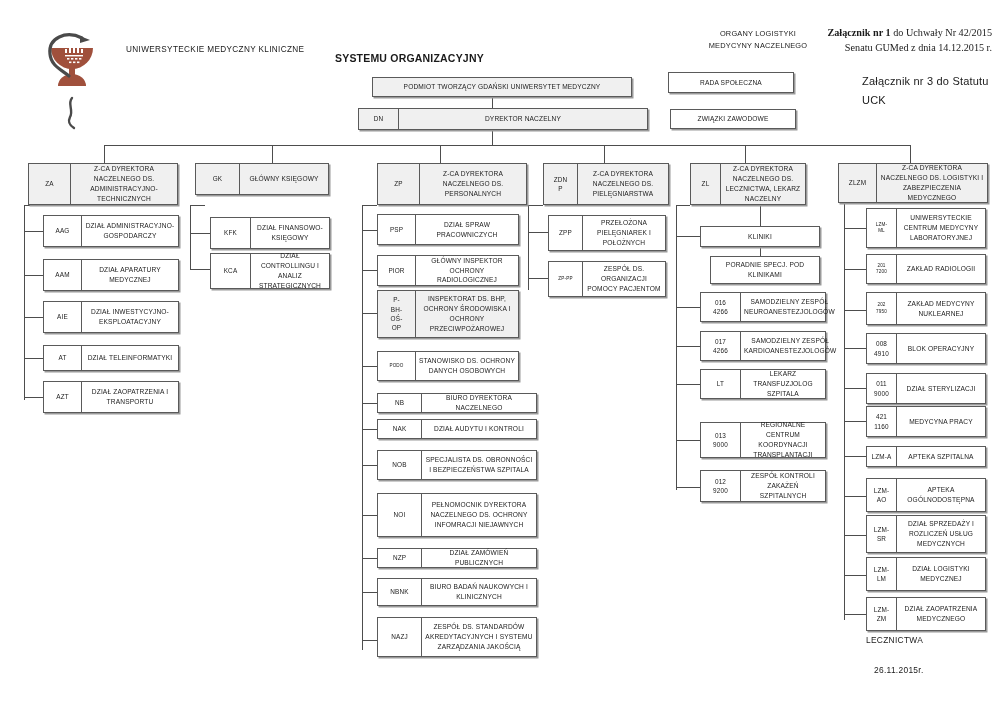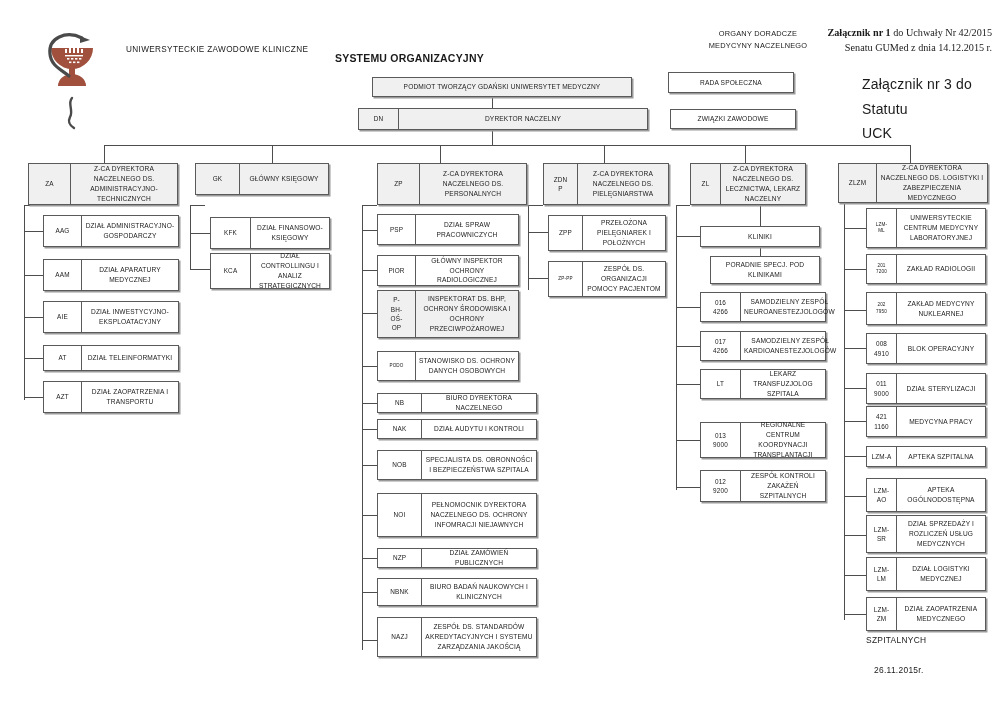--- a/index.html
+++ b/index.html
@@ -59,21 +59,21 @@
     font-size:7.4px;line-height:1.65;letter-spacing:.2px;text-align:center;
   }
   #annex1{
     position:absolute;left:786px;top:26px;width:206px;
     font-family:"Liberation Serif","DejaVu Serif",serif;
     font-size:10.2px;line-height:1.45;text-align:right;
   }
   #annex1 b{font-weight:bold;}
   #annex3{
     position:absolute;left:862px;top:72px;width:130px;
-    font-size:14px;line-height:1.75;letter-spacing:.2px;
+    font-size:11px;line-height:1.75;letter-spacing:.2px;
   }
   #approve{
     position:absolute;left:866px;top:636px;width:126px;
     font-size:8.4px;line-height:1;letter-spacing:.3px;
   }
   #approve-date{
     position:absolute;left:874px;top:666px;width:126px;
     font-size:8.4px;line-height:1;letter-spacing:.3px;
   }
 </style>
@@ -183,39 +183,39 @@
 
     <path d="M22 62 A14 12 0 0 1 50 62 Z" fill="#A0503C"></path>
 
     <path d="M46 14 C30 6 12 14 14 30 C15 42 26 46 33 52" fill="none" stroke="#4a4a4a" stroke-width="3.2" stroke-linecap="round"></path>
 
     <path d="M44 12 L54 16 L44 19 Z" fill="#4a4a4a"></path>
 
     <path d="M36 74 C31 80 38 86 34 93 C31 99 35 102 38 104" fill="none" stroke="#4a4a4a" stroke-width="2.4" stroke-linecap="round"></path>
   </svg>
 
-  <div id="org-name">UNIWERSYTECKIE ZAWODOWE KLINICZNE</div>
+  <div id="org-name">UNIWERSYTECKIE MEDYCZNY KLINICZNE</div>
   <div id="schemat-title">SYSTEMU ORGANIZACYJNY</div>
 
   <div id="advisory">
-    <div>ORGANY DORADCZE</div>
+    <div>ORGANY LOGISTYKI</div>
     <div>MEDYCYNY NACZELNEGO</div>
   </div>
 
   <div id="annex1">
     <div><b>Załącznik nr 1</b><span> do Uchwały Nr 42/2015</span></div>
     <div>Senatu GUMed z dnia 14.12.2015 r.</div>
   </div>
 
   <div id="annex3">
     <div>Załącznik nr 3 do Statutu</div>
     <div>UCK</div>
   </div>
 
-  <div id="approve">SZPITALNYCH</div>
+  <div id="approve">LECZNICTWA</div>
   <div id="approve-date">26.11.2015r.</div>
 
   <div class="node nocode shaded" style="left:372px;top:77px;width:260px;height:20px;">
     <div class="label">PODMIOT TWORZĄCY GDAŃSKI UNIWERSYTET MEDYCZNY</div>
   </div>
 
   <div class="node shaded" style="left:358px;top:108px;width:290px;height:22px;">
     <div class="code" style="width:40px;">DN</div>
     <div class="label">DYREKTOR NACZELNY</div>
   </div>

